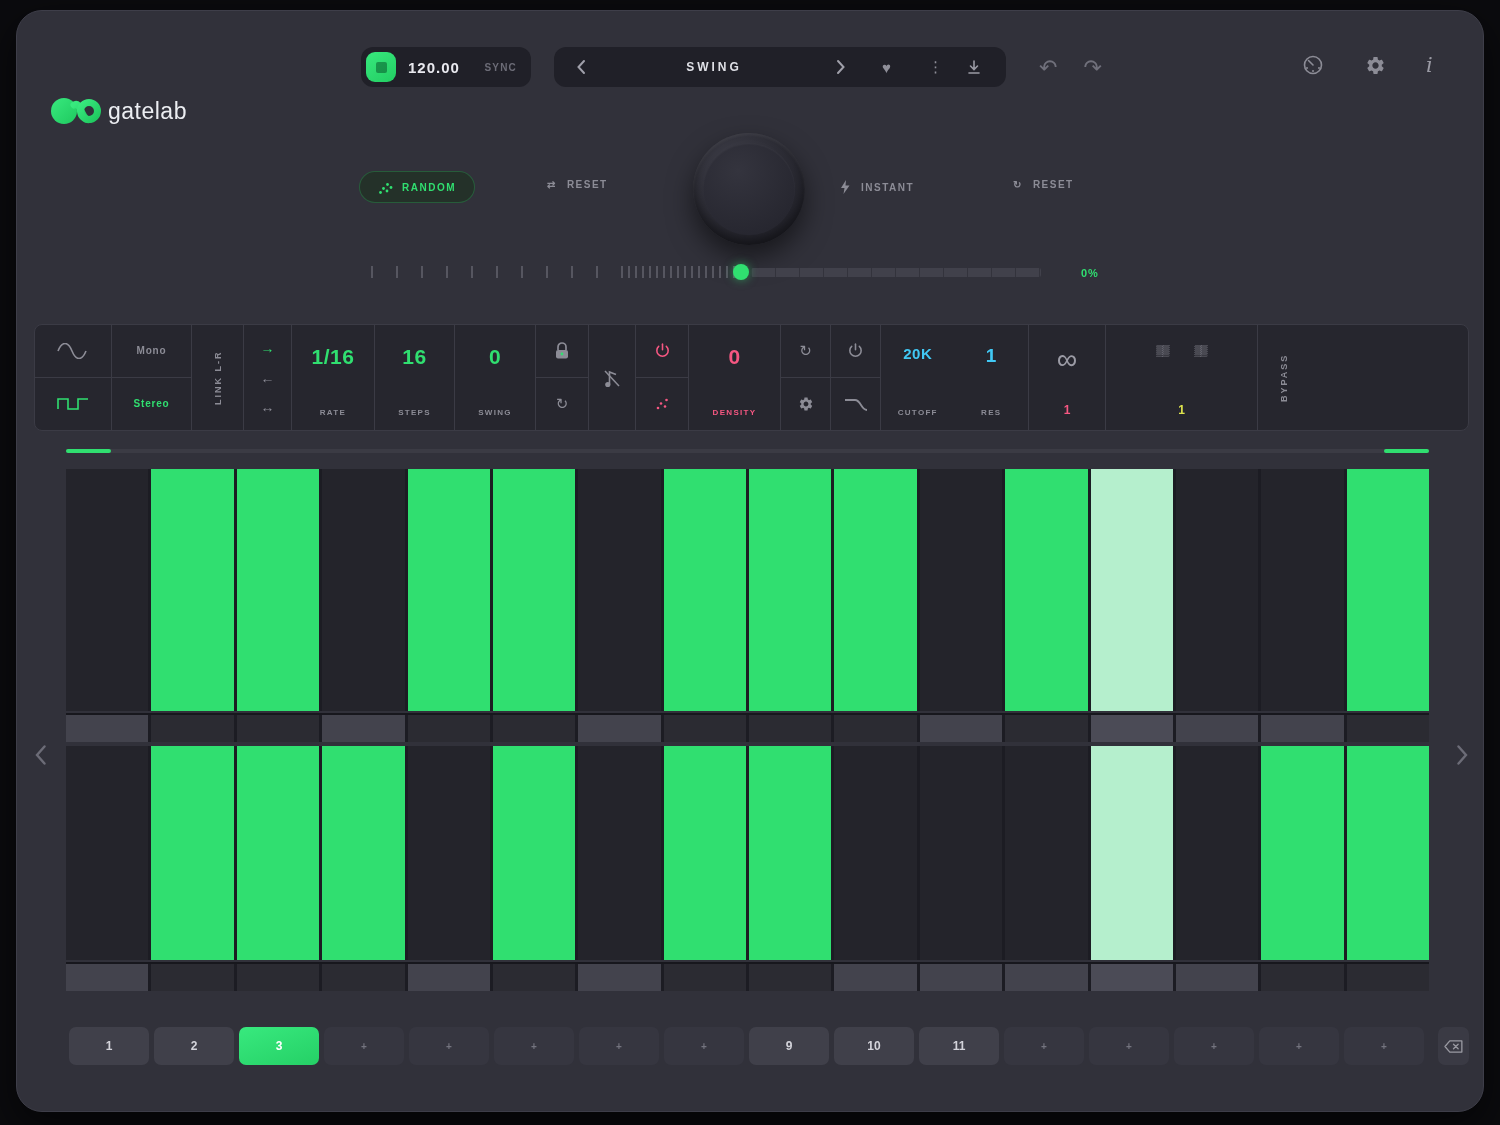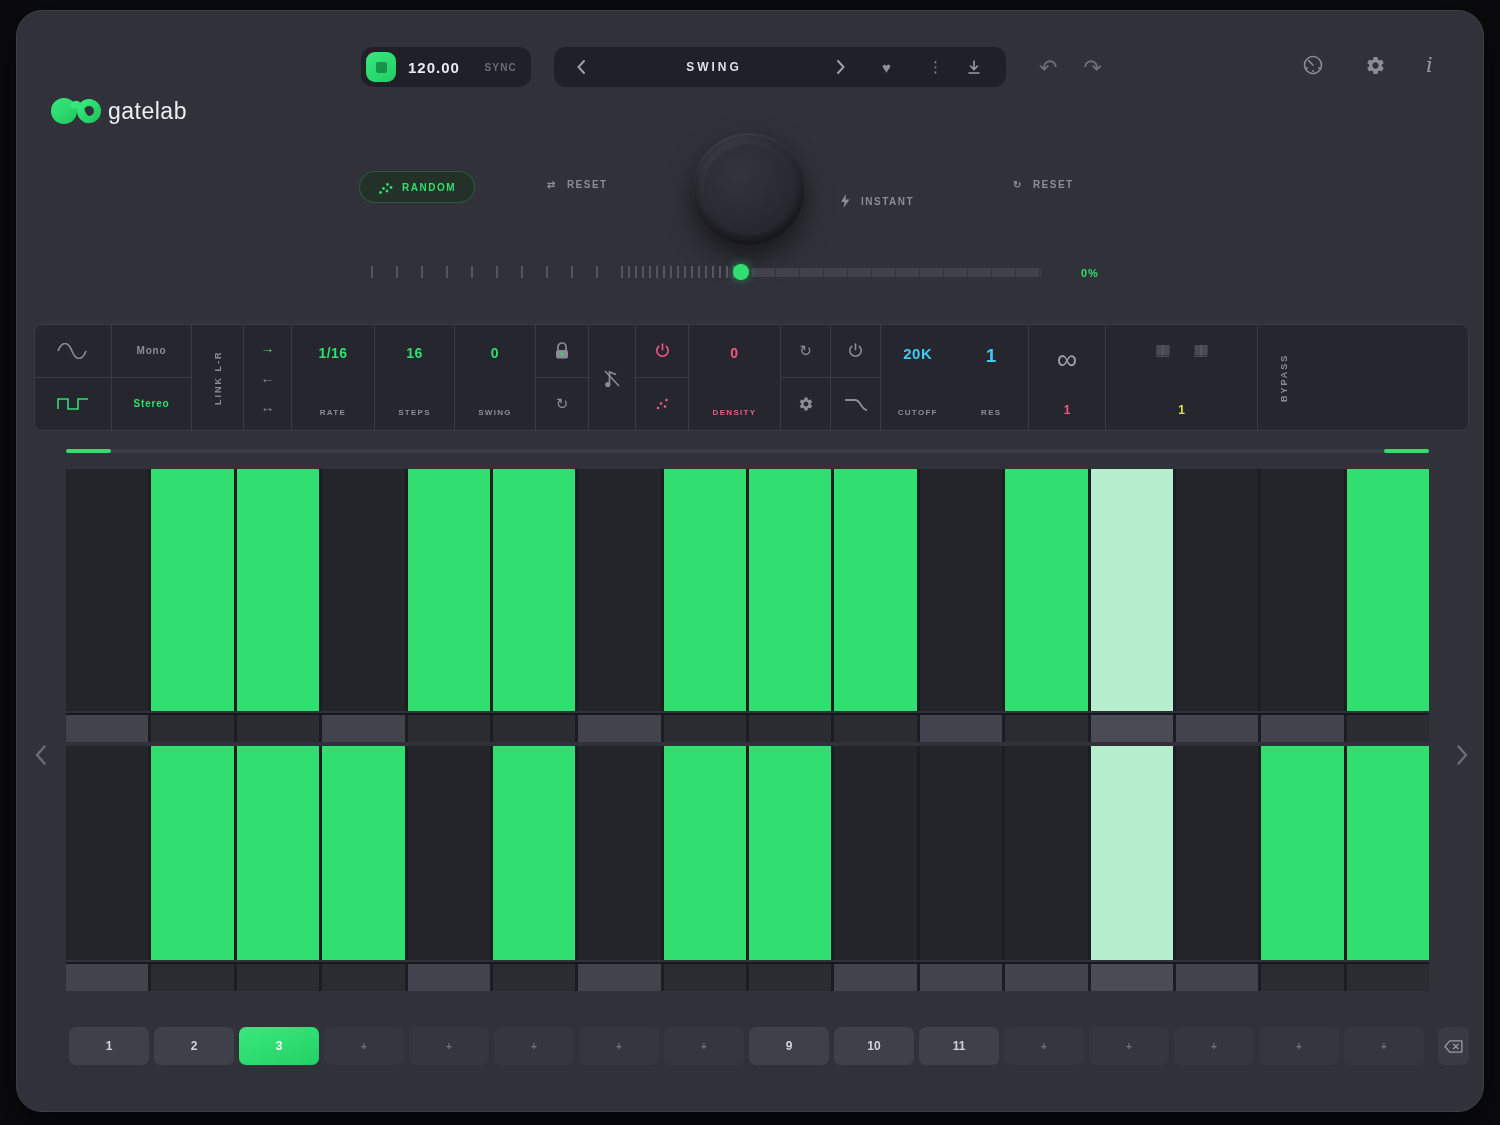--- a/index.html
+++ b/index.html
@@ -41,21 +41,21 @@
   .winicons{left:1284px;top:42px;gap:40px;}
   .info-i{font-family:"DejaVu Serif","Liberation Serif",serif;font-style:italic;font-size:21px;color:#9a9aa4;}
 
   
   .randbtn{left:342px;top:160px;width:116px;height:32px;border-radius:16px;background:#243129;
     border:1px solid rgba(48,223,112,.25);gap:9px;justify-content:center;cursor:pointer;}
   .randbtn span{font-size:10px;font-weight:bold;letter-spacing:1.5px;color:var(--green);}
   .actlbl{gap:10px;cursor:pointer;background:none;border:none;}
   .actlbl span{font-size:10px;font-weight:bold;letter-spacing:1.5px;color:var(--gray);}
   .remix{left:530px;top:168px;}
-  .instant{left:822px;top:182px;}
+  .instant{left:822px;top:168px;}
   .resetb{left:996px;top:168px;}
   .loopglyph{font-size:17px;color:var(--gray);}
   .resetglyph{font-size:18px;color:var(--gray);}
   .knob{left:676px;top:122px;width:112px;height:112px;border-radius:50%;
     background:radial-gradient(circle at 34% 28%,#3d3d47,#23232b 75%);
     box-shadow:0 12px 26px rgba(0,0,0,.5),inset 0 2px 3px rgba(255,255,255,.07),inset 0 -6px 12px rgba(0,0,0,.45);
     cursor:pointer;}
   .knob::after{content:"";position:absolute;left:10px;top:10px;right:10px;bottom:10px;border-radius:50%;
     background:radial-gradient(circle at 38% 30%,#34343e,#26262f 80%);box-shadow:inset 0 1px 2px rgba(255,255,255,.05);}
 
@@ -72,21 +72,21 @@
   .slider-val{left:1064px;top:256px;font-size:11px;font-weight:bold;color:var(--green);letter-spacing:1px;}
 
   
   .toolbar{left:17px;top:313px;width:1435px;height:107px;display:flex;border:1px solid var(--cellline);
     border-radius:8px;background:var(--cellbg);overflow:hidden;}
   .cell{position:relative;border-right:1px solid var(--cellline);height:100%;flex:none;cursor:pointer;}
   .cell:last-child{border-right:none;}
   .half{height:52.5px;display:flex;align-items:center;justify-content:center;}
   .half.top{border-bottom:1px solid var(--cellline);}
   .vcell{display:flex;flex-direction:column;justify-content:space-between;align-items:center;padding:20px 0 13px;}
-  .val{font-size:14px;font-weight:bold;color:var(--green);letter-spacing:.5px;}
+  .val{font-size:21px;font-weight:bold;color:var(--green);letter-spacing:.5px;}
   .lbl{font-size:8px;font-weight:bold;color:var(--gray);letter-spacing:1.3px;}
   .vert{writing-mode:vertical-rl;transform:rotate(180deg);font-size:9px;font-weight:bold;
     letter-spacing:2px;color:var(--gray);display:flex;align-items:center;justify-content:center;height:100%;width:100%;}
   .mono-lbl{font-size:10px;font-weight:bold;letter-spacing:.8px;color:var(--gray);}
   .stereo-lbl{font-size:10px;font-weight:bold;letter-spacing:.8px;color:var(--green);}
   .arrows3{display:flex;flex-direction:column;justify-content:space-evenly;align-items:center;height:100%;}
   .arrows3 span{font-size:14px;line-height:1;color:var(--gray);}
   .arrows3 .ar-r{color:var(--green);}
   .pinkval{color:var(--pink);}
   .pinklbl{color:var(--pink);}

